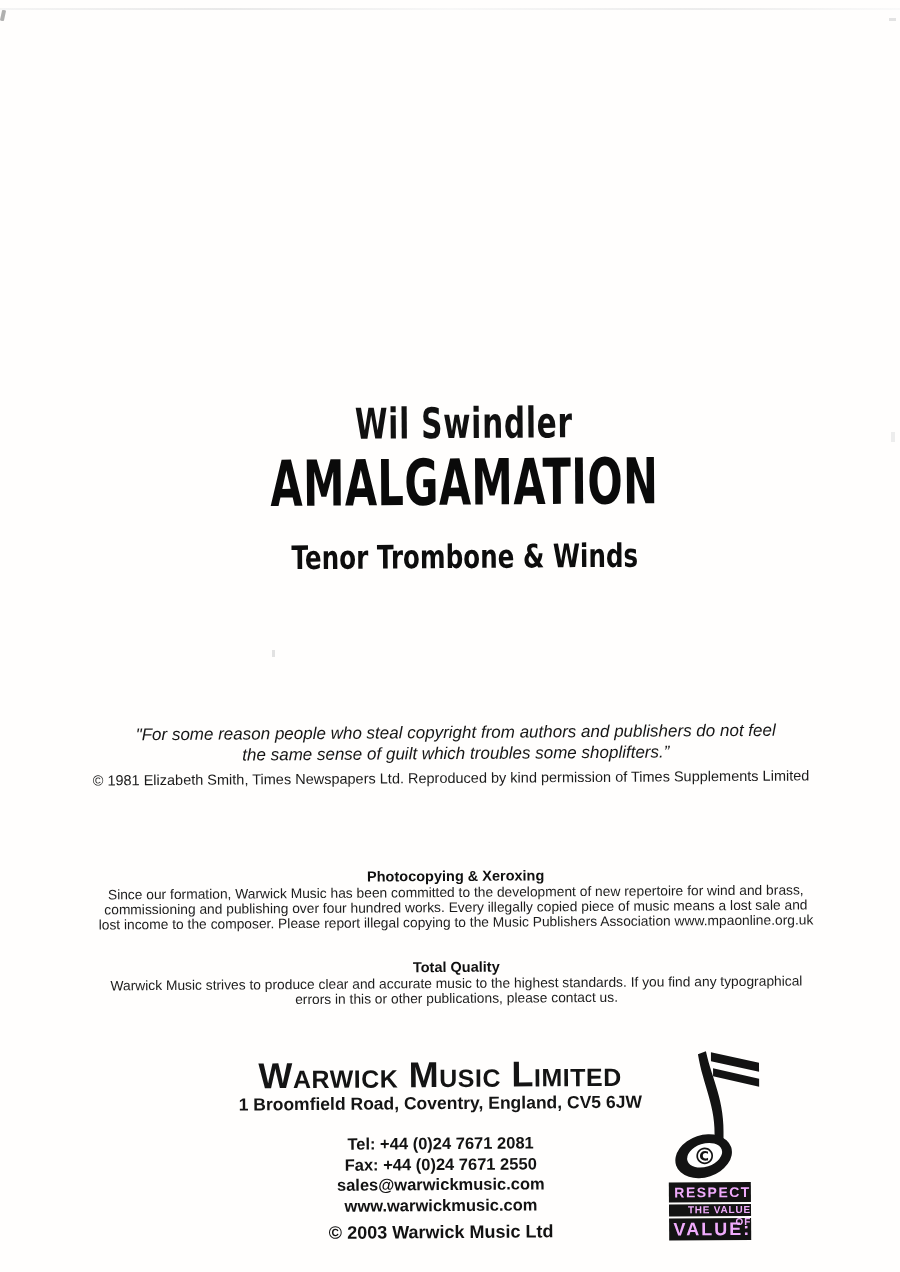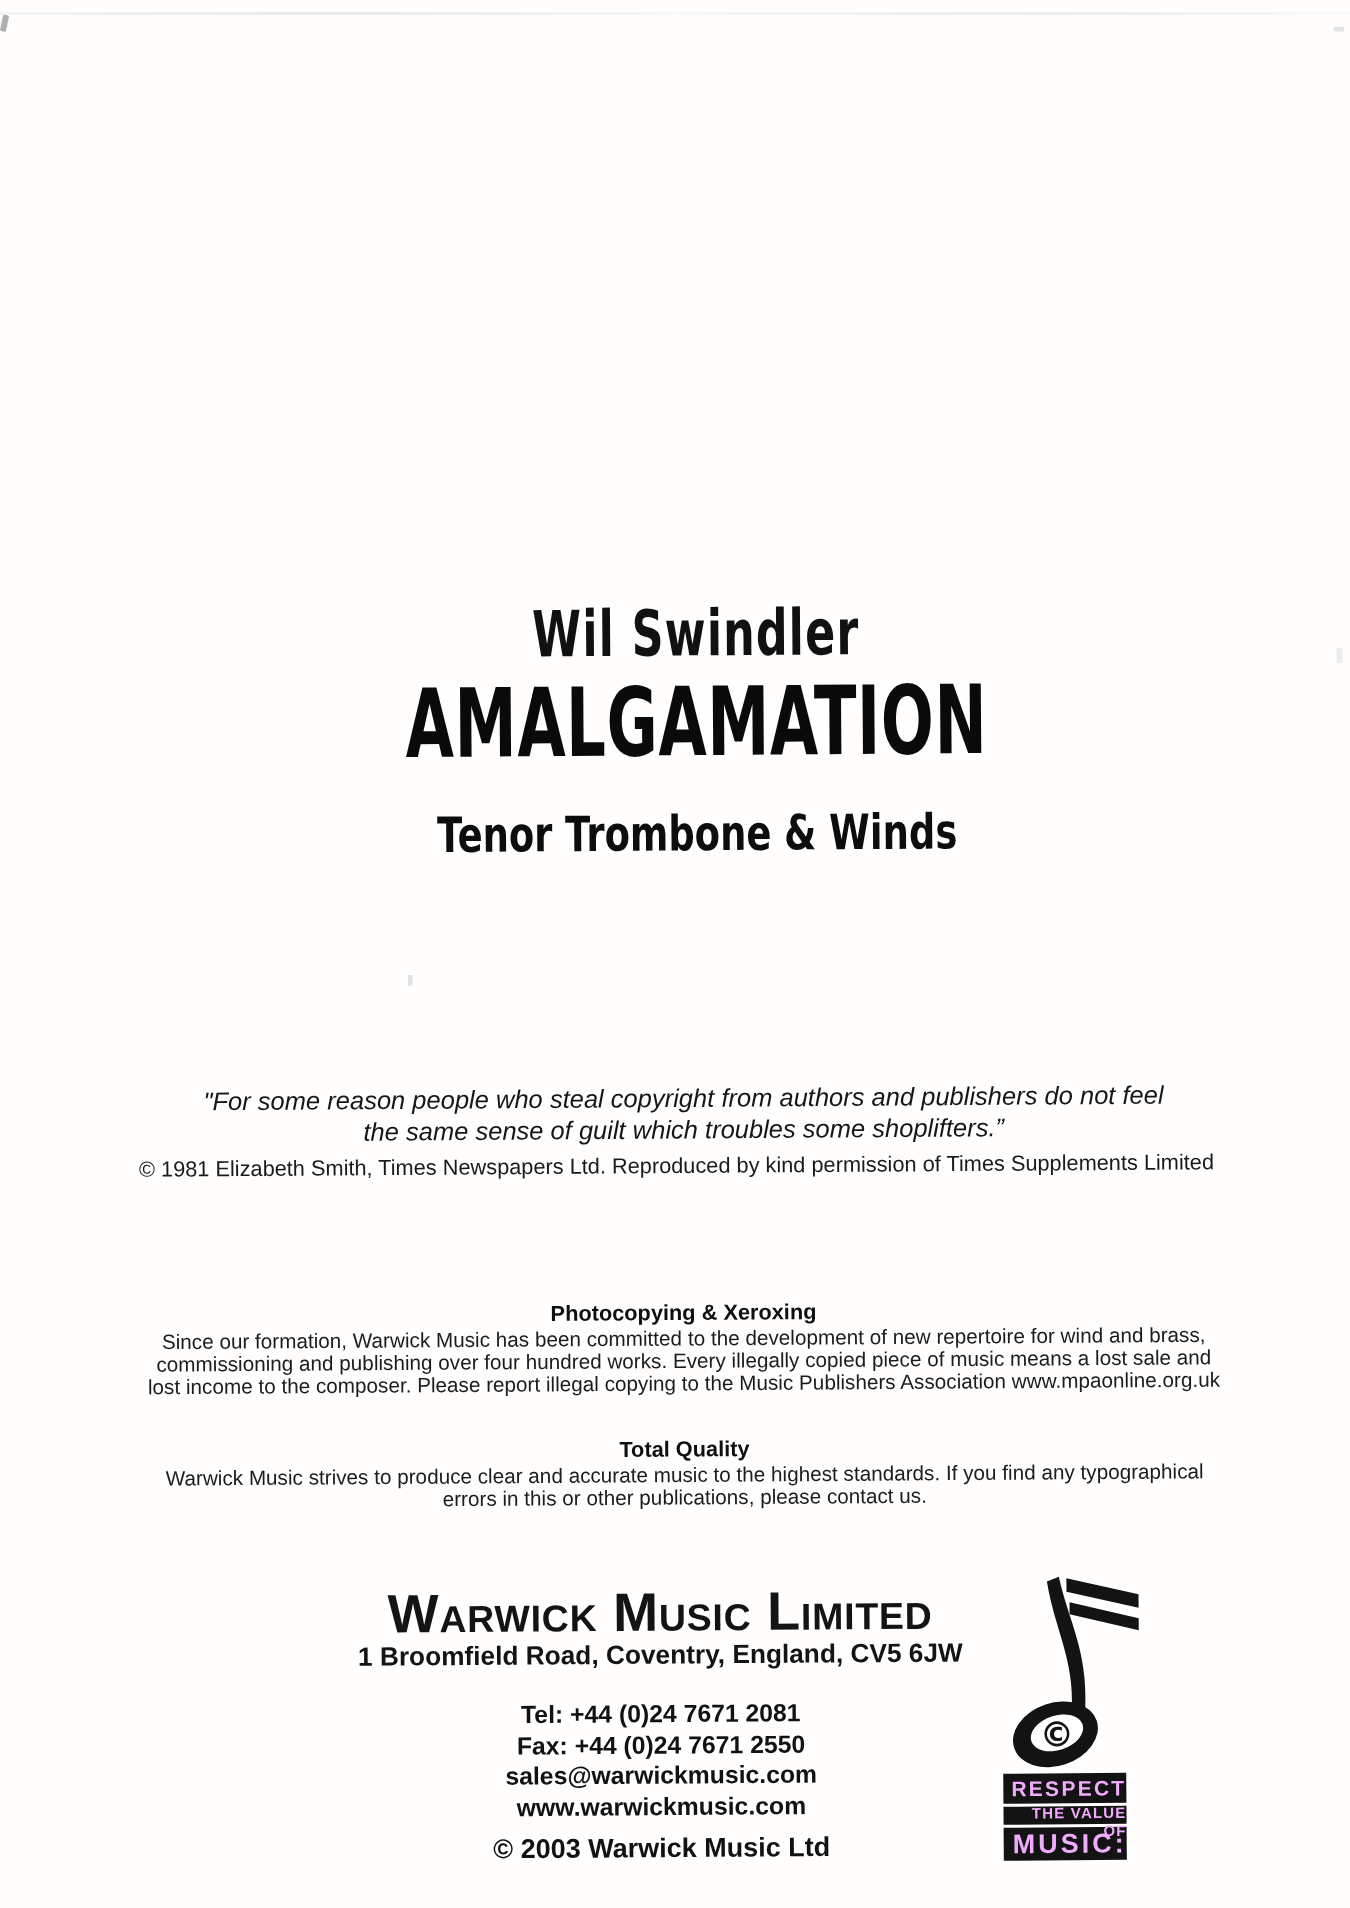--- a/index.html
+++ b/index.html
@@ -138,17 +138,17 @@
           <path d="M58 10 L106 21 L106 30 L58 19 Z"></path>
           <path d="M60 26 L106 37 L106 45 L60 34 Z"></path>
           <path d="M53 9 C 59 38, 72 58, 70 97 L 61 98 C 63 64, 50 44, 45 12 Z"></path>
           <ellipse cx="50" cy="114" rx="29" ry="21" transform="rotate(-18 50 114)"></ellipse>
           <ellipse cx="51" cy="113" rx="18" ry="11.5" transform="rotate(-18 51 113)" fill="#ffffff"></ellipse>
           <text x="51" y="122" font-size="23" font-weight="bold" text-anchor="middle" font-family="DejaVu Sans, sans-serif">©</text>
         </g>
       </svg>
       <div class="badge badge1">RESPECT</div>
       <div class="badge badge2">THE VALUE OF</div>
-      <div class="badge badge3">MUSIC:</div>
+      <div class="badge badge3">VALUE:</div>
     </div>
 
   </div>
 </div>
 
 </body></html>

